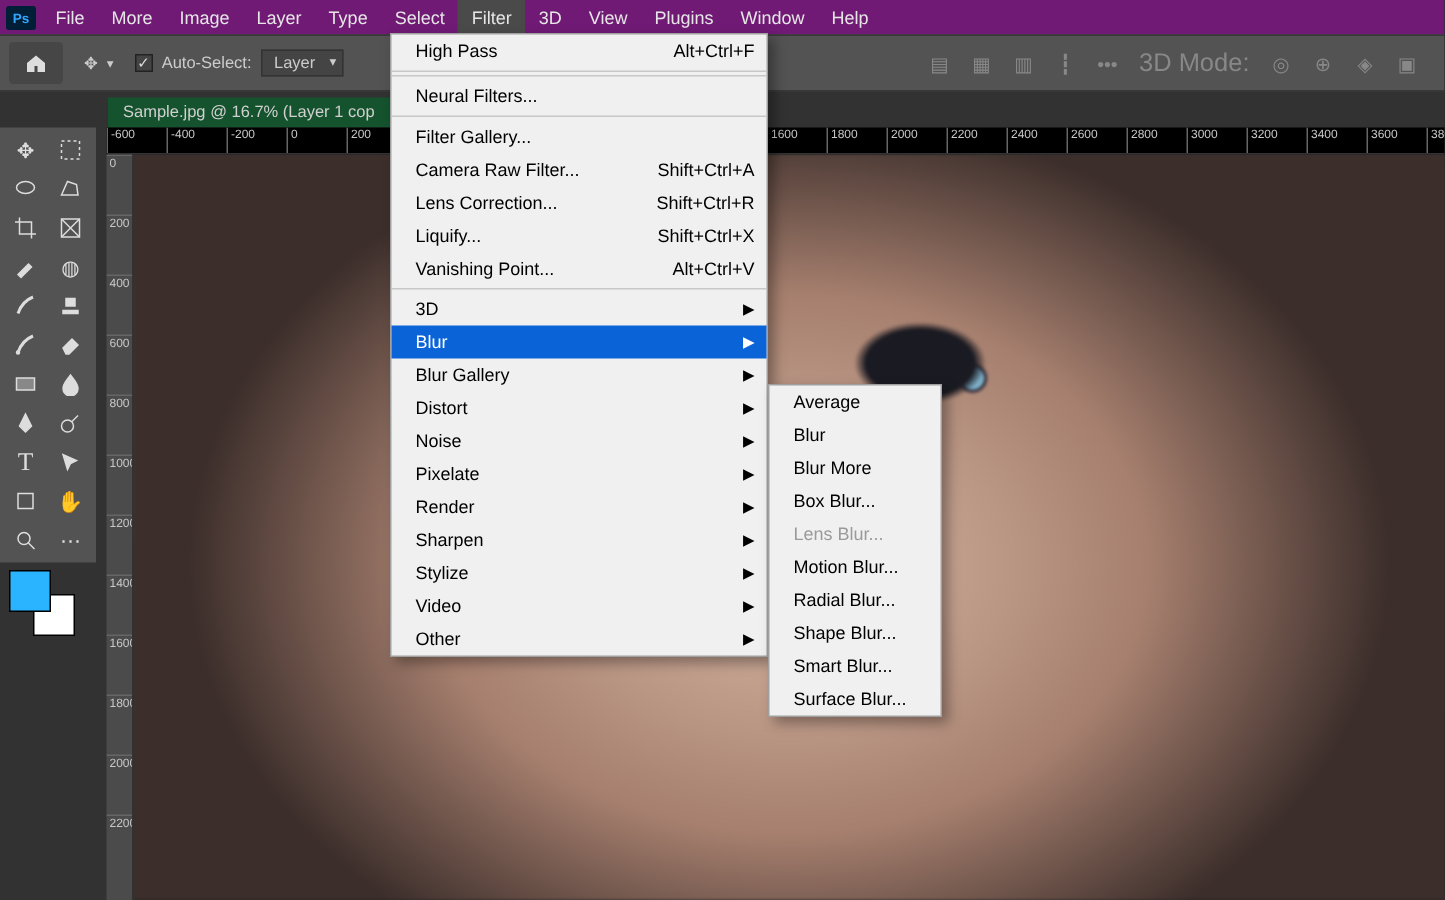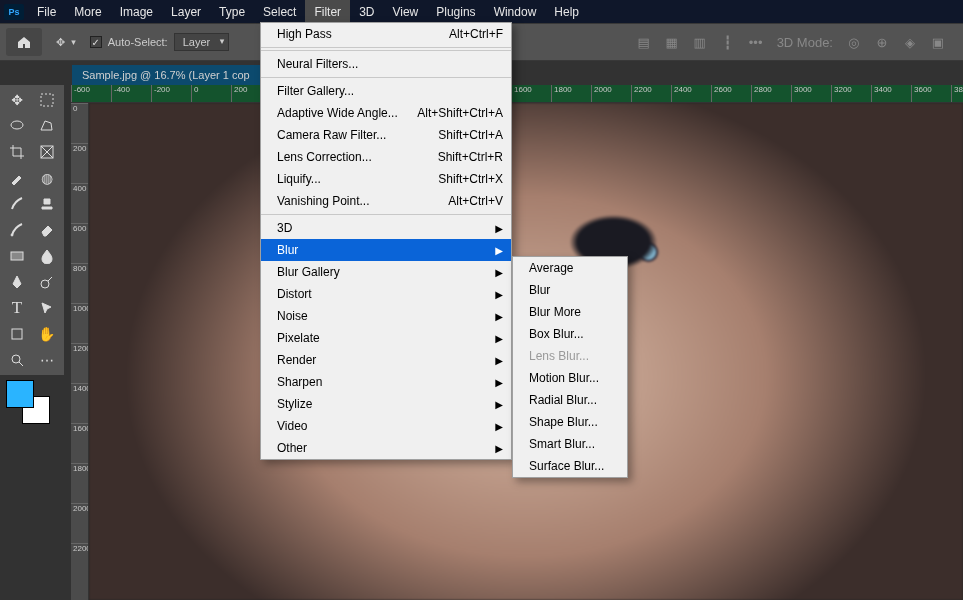--- a/index.html
+++ b/index.html
@@ -1,36 +1,36 @@
 <!DOCTYPE html>
 <html><head>
 <meta charset="utf-8">
 <style>
 * { margin:0; padding:0; box-sizing:border-box; font-family:"Segoe UI",Tahoma,sans-serif; -webkit-user-select:none; user-select:none; }
 html,body { width:963px; height:600px; overflow:hidden; background:#323232; }
 
 
-.menubar { height:23px; background:#0f172a; display:flex; align-items:center; color:#e6e6e6; font-size:12px;text-align:right; }
+.menubar { height:23px; background:#701a75; display:flex; align-items:center; color:#e6e6e6; font-size:12px;text-align:right; }
 .ps-logo { width:20px; height:16px; margin:0 4px; background:#001e36; border-radius:2px; display:flex; align-items:center; justify-content:center; color:#31a8ff; font-weight:bold; font-size:9px; }
 .menu-item { padding:3px 9px; height:100%; display:flex; align-items:center; cursor:default; }
 .menu-item.highlight { background:#4a4a4a; }
 
 
 .optbar { height:38px; background:#535353; display:flex; align-items:center; border-top:1px solid #383838; border-bottom:1px solid #383838; color:#ccc; font-size:11px; }
 .home-btn { width:36px; height:28px; margin-left:6px; display:flex; align-items:center; justify-content:center; background:#464646; border-radius:3px; }
 .optbar .seg { margin-left:14px; display:flex; align-items:center; gap:6px; }
 .optbar .select { background:#444; border:1px solid #333; padding:2px 18px 2px 8px; position:relative; }
 .optbar .select::after{content:"▾"; position:absolute; right:4px; top:2px; font-size:9px;}
 .optbar .chk { width:12px; height:12px; background:#444; border:1px solid #222; display:inline-flex; align-items:center; justify-content:center; font-size:10px; color:#ddd;}
 .optbar .icon-group { margin-left:auto; display:flex; align-items:center; gap:14px; padding-right:18px; color:#888;}
 .bar-icon { width:14px; height:14px; display:flex; align-items:center; justify-content:center; font-size:13px;}
 
 
 .doctab-row { height:24px; background:#323232; display:flex; align-items:flex-end; padding-left:72px; }
-.doctab { background:#0c4a6e; color:#d0d0d0; font-size:11px; padding:4px 26px 4px 10px; position:relative; }
+.doctab { background:#14532d; color:#d0d0d0; font-size:11px; padding:4px 26px 4px 10px; position:relative; }
 .doctab .x { position:absolute; right:6px; top:4px; font-size:10px;}
 
 
 .dropdown { position:absolute; background:#f0f0f0; border:1px solid #a0a0a0; box-shadow:4px 4px 8px rgba(0,0,0,.35); color:#000; font-size:12px; }
 .dd-item { display:flex; justify-content:space-between; align-items:center; padding:4px 8px 4px 16px; white-space:nowrap; height:22px; }
 .dd-item.highlight { background:#0a64d8; color:#fff; }
 .dd-item.disabled { color:#9a9a9a; }
 .dd-item .arrow { font-size:10px; margin-left:28px; }
 .dd-sep { height:1px; background:#c8c8c8; margin:2px 0; }
 
@@ -38,21 +38,21 @@
 .tools { position:absolute; left:0; top:85px; width:64px; background:#535353; display:flex; flex-wrap:wrap; padding:2px; gap:0px; }
 .tool { width:30px; height:26px; display:flex; align-items:center; justify-content:center; color:#ddd; font-size:14px;}
 .tool svg { stroke:#ddd; fill:none; }
 
 
 .swatch-wrap{ position:absolute; left:6px; top:380px; width:50px; height:50px;}
 .sw-fg{ position:absolute; left:0; top:0; width:28px; height:28px; background:#2ab4ff; border:1px solid #000;}
 .sw-bg{ position:absolute; left:16px; top:16px; width:28px; height:28px; background:#fff; border:1px solid #000;}
 
 
-.ruler-h { position:absolute; left:71px; top:85px; right:0; height:18px; background:#14532d; color:#c8c8c8; font-size:8px; display:flex; overflow:hidden; border-bottom:1px solid #333;}
+.ruler-h { position:absolute; left:71px; top:85px; right:0; height:18px; background:#000000; color:#c8c8c8; font-size:8px; display:flex; overflow:hidden; border-bottom:1px solid #333;}
 .ruler-h span{ width:40px; flex-shrink:0; text-align:left; border-left:1px solid #666; padding-left:2px; }
 .ruler-v { position:absolute; left:71px; top:103px; width:18px; bottom:0; background:#4b4b4b; color:#c8c8c8; font-size:8px; display:flex; flex-direction:column; overflow:hidden; border-right:1px solid #333;}
 .ruler-v span{ height:40px; flex-shrink:0; writing-mode:horizontal-tb; border-top:1px solid #666; padding-left:2px; }
 
 
 .canvas { position:absolute; left:89px; top:103px; right:0; bottom:0; background:#262626; overflow:hidden;}
 .photo { position:absolute; left:0; top:0; right:0; bottom:0;
   background:
     radial-gradient(80px 50px at 60% 28%, #1a1a22 45%, transparent 55%),
     radial-gradient(18px 18px at 64% 30%, #7fb0c8 40%, #223 46%, transparent 60%),
@@ -94,21 +94,21 @@
     <span class="chk">✓</span>
     <span>Auto-Select:</span>
     <span class="select">Layer</span>
   </div>
   <div class="icon-group">
     <span class="bar-icon">▤</span>
     <span class="bar-icon">▦</span>
     <span class="bar-icon">▥</span>
     <span class="bar-icon">┇</span>
     <span class="bar-icon">•••</span>
-    <span style="font-size:13px;">3D Mode:</span>
+    <span style="font-size:17px;">3D Mode:</span>
     <span class="bar-icon">◎</span>
     <span class="bar-icon">⊕</span>
     <span class="bar-icon">◈</span>
     <span class="bar-icon">▣</span>
   </div>
 </div>
 
 <div class="doctab-row">
   <div class="doctab">
     <span>Sample.jpg @ 16.7% (Layer 1 cop</span>
@@ -270,24 +270,20 @@
     <div class="dd-sep"></div>
     <div class="dd-sep"></div>
     <div class="dd-item">
       <span>Neural Filters...</span>
     </div>
     <div class="dd-sep"></div>
     <div class="dd-item">
       <span>Filter Gallery...</span>
     </div>
     <div class="dd-item">
-      <span>Adaptive Wide Angle...</span>
-      <span>Alt+Shift+Ctrl+A</span>
-    </div>
-    <div class="dd-item">
       <span>Camera Raw Filter...</span>
       <span>Shift+Ctrl+A</span>
     </div>
     <div class="dd-item">
       <span>Lens Correction...</span>
       <span>Shift+Ctrl+R</span>
     </div>
     <div class="dd-item">
       <span>Liquify...</span>
       <span>Shift+Ctrl+X</span>

